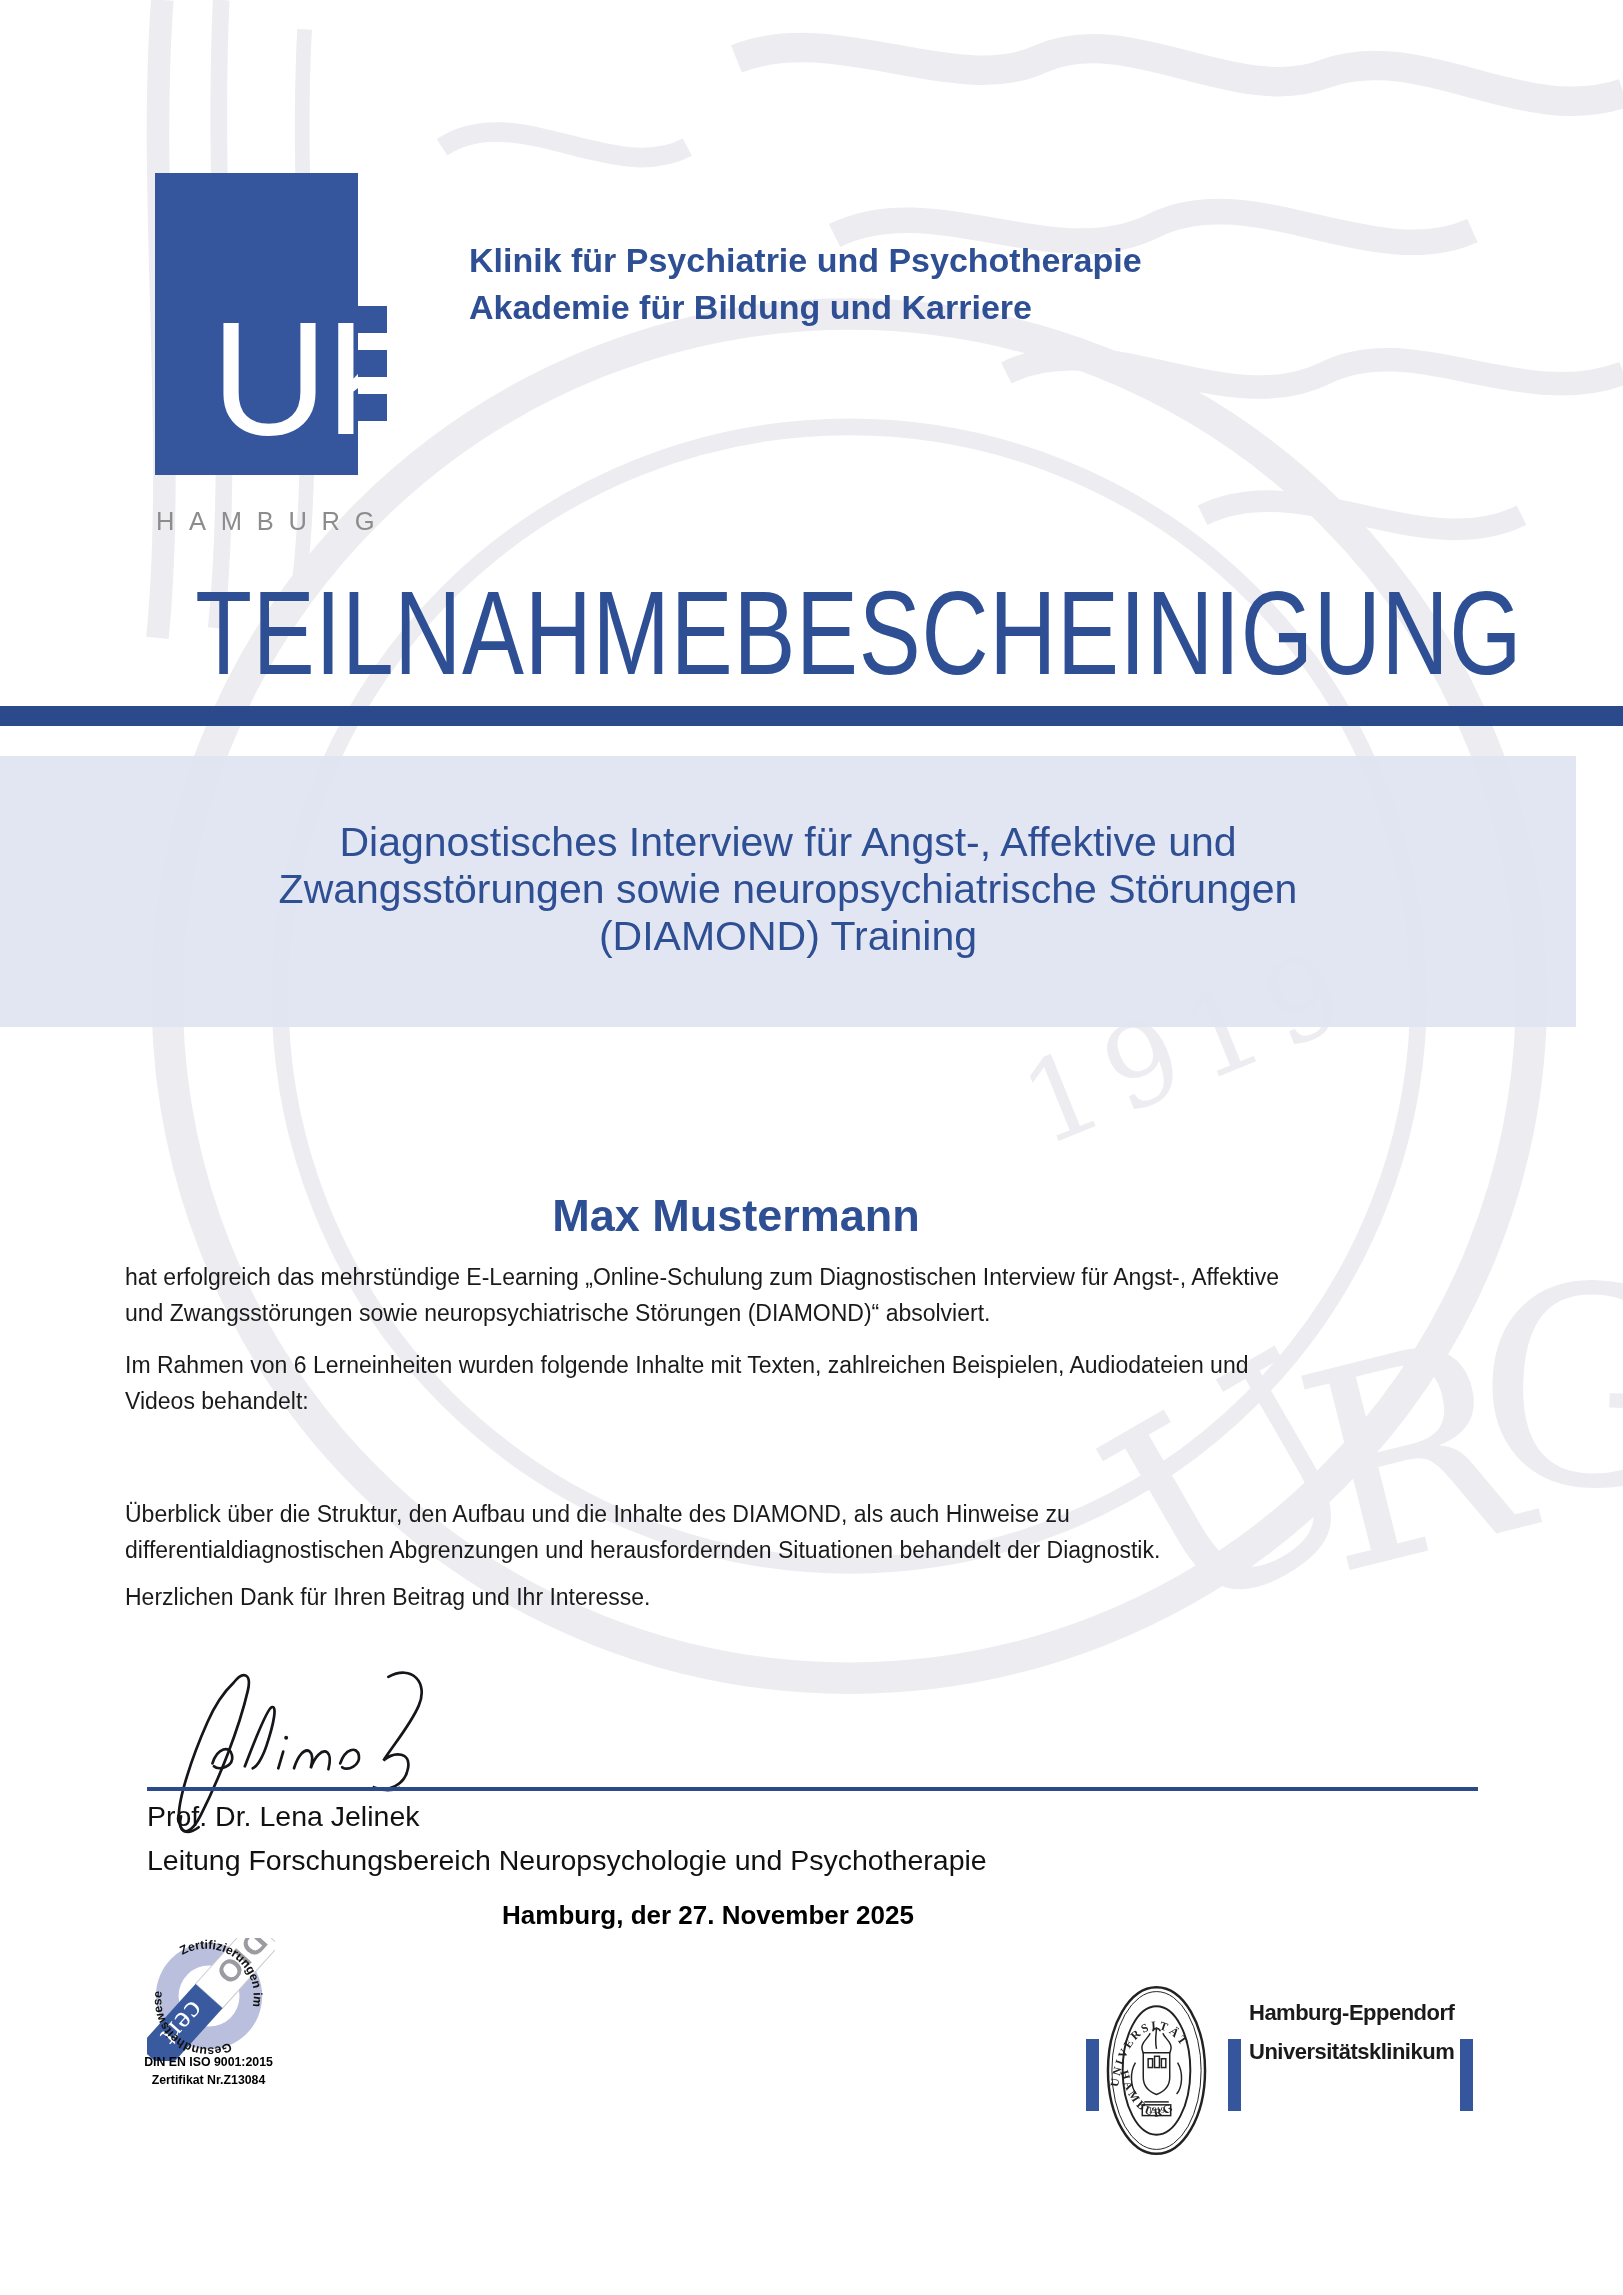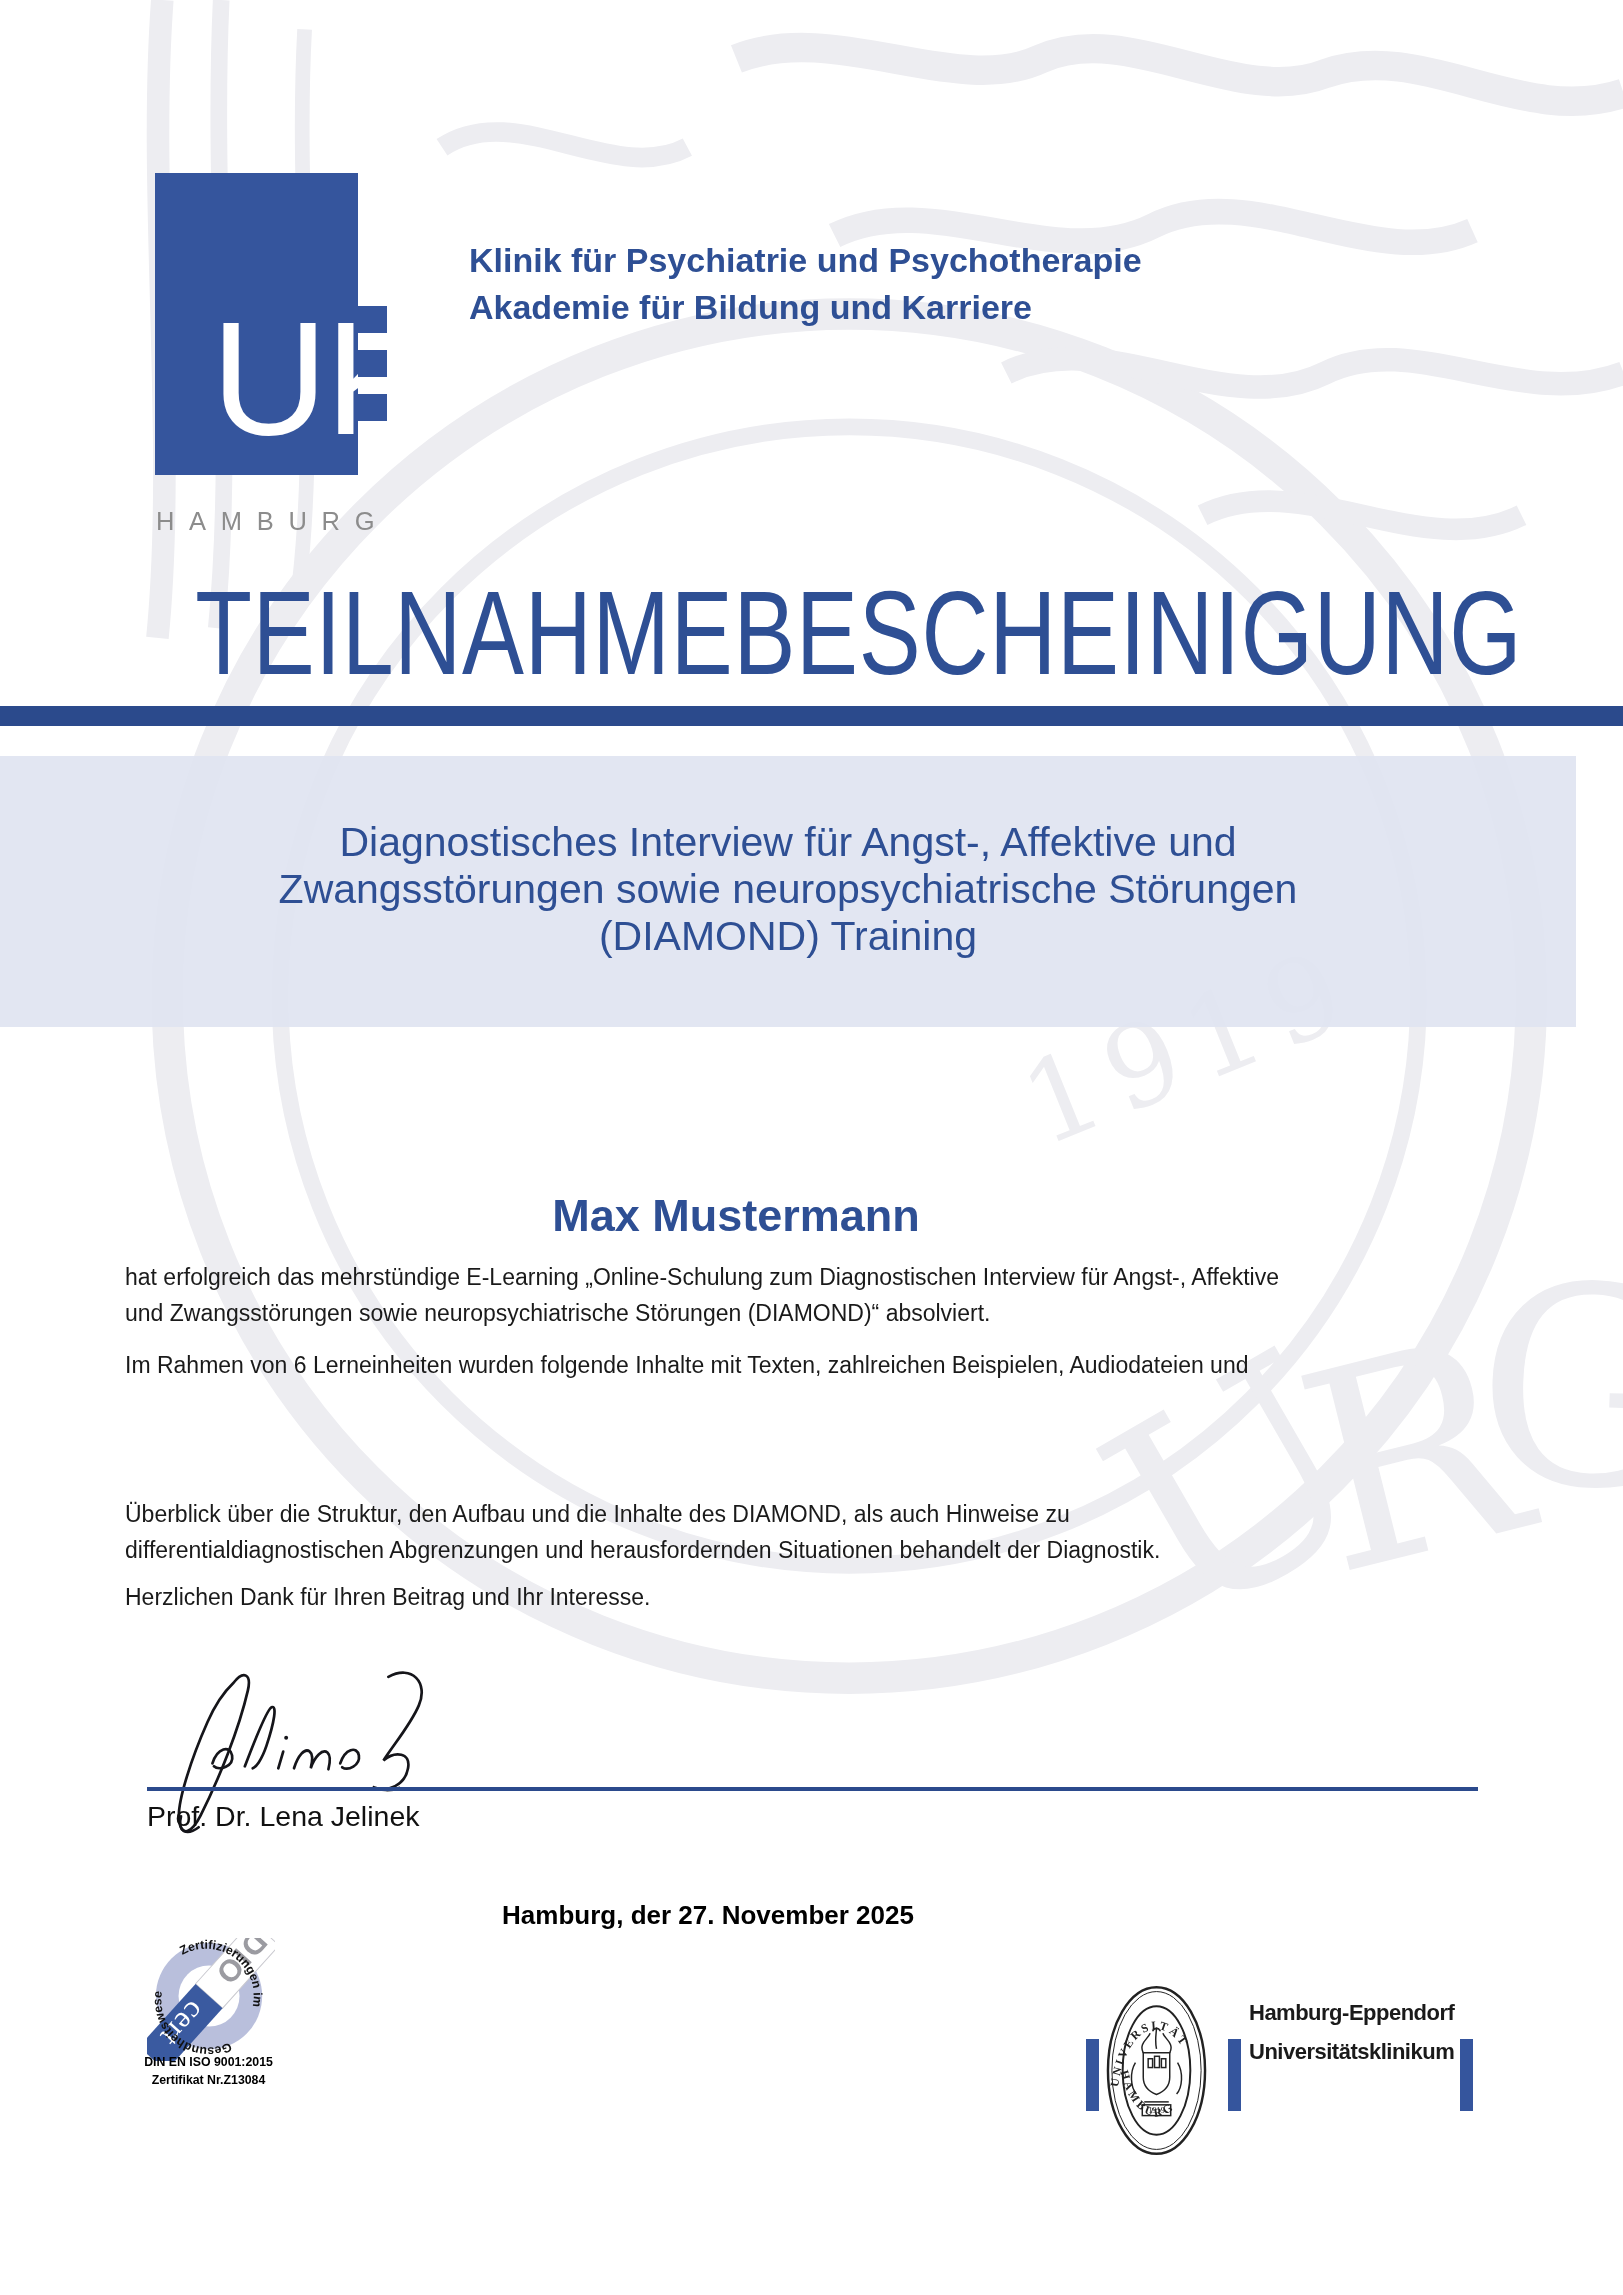--- a/index.html
+++ b/index.html
@@ -112,20 +112,21 @@
   </div>
 
   <div class="abs recipient">Max Mustermann</div>
 
   <div class="abs para" style="top:1259px">
     <div>hat erfolgreich das mehrstündige E-Learning „Online-Schulung zum Diagnostischen Interview für Angst-, Affektive</div>
     <div>und Zwangsstörungen sowie neuropsychiatrische Störungen (DIAMOND)“ absolviert.</div>
   </div>
   <div class="abs para" style="top:1347px">
     <div>Im Rahmen von 6 Lerneinheiten wurden folgende Inhalte mit Texten, zahlreichen Beispielen, Audiodateien und</div>
+    <div>Videos behandelt:</div>
   </div>
   <div class="abs para" style="top:1496px">
     <div>Überblick über die Struktur, den Aufbau und die Inhalte des DIAMOND, als auch Hinweise zu</div>
     <div>differentialdiagnostischen Abgrenzungen und herausfordernden Situationen behandelt der Diagnostik.</div>
   </div>
   <div class="abs para" style="top:1579px">Herzlichen Dank für Ihren Beitrag und Ihr Interesse.</div>
 
   <svg class="abs sig-svg" width="344" height="172" viewBox="0 0 700 350">
     <g fill="none" stroke="#15151a" stroke-width="5.5" stroke-linecap="round">
       <path d="M 225 28 C 245 2 262 10 254 44 C 236 122 196 222 158 298 C 140 334 118 344 114 306 C 110 270 140 180 172 108 C 186 76 206 46 225 28"></path>
@@ -134,20 +135,21 @@
       <path d="M 248 198 C 270 140 292 84 302 78 C 314 72 308 108 292 156 C 282 186 270 200 264 202"></path>
       <path d="M 326 168 L 316 202"></path>
       <path d="M 348 202 C 356 176 370 160 380 168 C 388 174 384 194 382 202 C 390 178 406 162 416 170 C 424 177 420 196 418 204"></path>
       <path d="M 442 192 C 452 162 476 156 480 176 C 483 196 458 208 446 200"></path>
       <path d="M 540 16 C 588 -10 622 28 602 74 C 586 112 552 152 530 186 C 554 166 586 170 580 202 C 574 236 540 252 508 240 C 522 248 548 248 562 242"></path>
       <circle cx="332" cy="140" r="4" fill="#15151a" stroke="none"></circle>
     </g>
   </svg>
   <div class="abs sig-line"></div>
   <div class="abs sig-name">Prof. Dr. Lena Jelinek</div>
+  <div class="abs sig-role">Leitung Forschungsbereich Neuropsychologie und Psychotherapie</div>
   <div class="abs date-line">Hamburg, der 27. November 2025</div>
 
   <svg class="abs dio-svg" width="128" height="123" viewBox="0 0 260 250">
     <defs>
       <path id="dioArcTop" d="M 72 35 A 96 96 0 0 1 216 130"></path>
       <path id="dioArcLeft" d="M 168 212 A 96 96 0 0 1 30 112"></path>
     </defs>
     <circle cx="126" cy="118" r="108" fill="#b9bfdc"></circle>
     <circle cx="126" cy="118" r="62" fill="#ffffff"></circle>
     <g transform="translate(126 118) rotate(42)">

